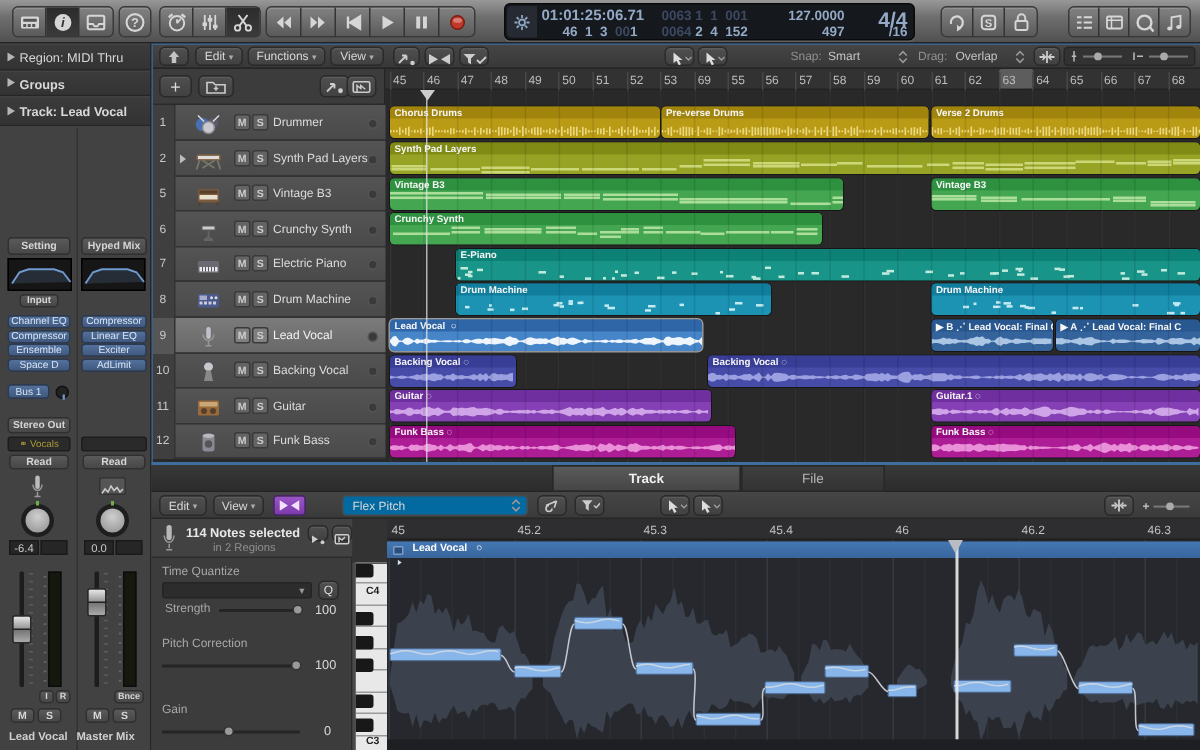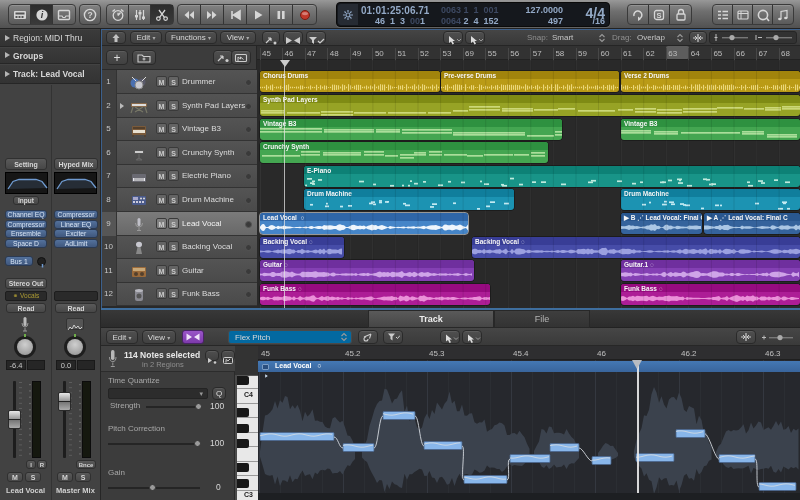--- a/index.html
+++ b/index.html
@@ -287,21 +287,21 @@
       <rect x="0" y="72.3" width="2" height="1.2" fill="#666"></rect>
     </svg></div>
 <div class="abs" style="left:26px;top:460px;width:10px;height:9px;background:linear-gradient(#5a5a5a,#474747);border:1px solid #303030;border-radius:3px;color:#d6d6d6;font-size:6px;font-weight:bold;display:flex;align-items:center;justify-content:center;white-space:nowrap">I</div>
 <div class="abs" style="left:37px;top:460px;width:10px;height:9px;background:linear-gradient(#5a5a5a,#474747);border:1px solid #303030;border-radius:3px;color:#d6d6d6;font-size:6px;font-weight:bold;display:flex;align-items:center;justify-content:center;white-space:nowrap">R</div>
 <div class="abs" style="left:76px;top:460px;width:20px;height:9px;background:linear-gradient(#5a5a5a,#474747);border:1px solid #303030;border-radius:3px;color:#d6d6d6;font-size:6px;font-weight:bold;display:flex;align-items:center;justify-content:center;white-space:nowrap">Bnce</div>
 <div class="abs" style="left:7px;top:472px;width:16px;height:10px;background:linear-gradient(#5a5a5a,#474747);border:1px solid #303030;border-radius:3px;color:#d6d6d6;font-size:7px;font-weight:bold;display:flex;align-items:center;justify-content:center;white-space:nowrap">M</div>
 <div class="abs" style="left:25px;top:472px;width:16px;height:10px;background:linear-gradient(#5a5a5a,#474747);border:1px solid #303030;border-radius:3px;color:#d6d6d6;font-size:7px;font-weight:bold;display:flex;align-items:center;justify-content:center;white-space:nowrap">S</div>
 <div class="abs" style="left:57px;top:472px;width:16px;height:10px;background:linear-gradient(#5a5a5a,#474747);border:1px solid #303030;border-radius:3px;color:#d6d6d6;font-size:7px;font-weight:bold;display:flex;align-items:center;justify-content:center;white-space:nowrap">M</div>
 <div class="abs" style="left:75px;top:472px;width:16px;height:10px;background:linear-gradient(#5a5a5a,#474747);border:1px solid #303030;border-radius:3px;color:#d6d6d6;font-size:7px;font-weight:bold;display:flex;align-items:center;justify-content:center;white-space:nowrap">S</div>
 <div class="lbl" style="left:0px;top:486px;width:51px;text-align:center;font-size:7.5px;color:#d0d0d0;font-weight:bold">Lead Vocal</div>
-<div class="lbl" style="left:51px;top:486px;width:49px;text-align:center;font-size:7.5px;color:#d0d0d0;font-weight:bold">Master Mix</div>
+<div class="lbl" style="left:51px;top:486px;width:49px;text-align:left;font-size:7.5px;color:#d0d0d0;font-weight:bold">Master Mix</div>
 <div class="abs" style="left:101px;top:29px;width:699px;height:281px;background:#292929;border-left:1px solid #3c608c"></div>
 <div class="abs" style="left:101px;top:308px;width:699px;height:2px;background:#3e6e9e"></div>
 <div class="abs" style="left:102px;top:29px;width:698px;height:17px;background:linear-gradient(#454545,#383838);border-bottom:1px solid #252525;border-top:1px solid #3c608c"></div>
 <div class="tbtn" style="left:106px;top:31px;width:20px;height:13px;display:flex;align-items:center;justify-content:center">
     <svg width="10" height="10" viewBox="0 0 10 10">
       <path d="M5 1 L8.5 5 H6.5 V9 H3.5 V5 H1.5 Z" fill="#c2c2c2"></path>
     </svg>
   </div>
 <div class="tbtn" style="left:130px;top:31px;width:32px;height:13px;color:#d8d8d8;font-size:8px;display:flex;align-items:center;justify-content:center">Edit&nbsp;<span style="font-size:6px;color:#aaa">▾</span></div>
 <div class="tbtn" style="left:165px;top:31px;width:52px;height:13px;color:#d8d8d8;font-size:8px;display:flex;align-items:center;justify-content:center">Functions&nbsp;<span style="font-size:6px;color:#aaa">▾</span></div>

